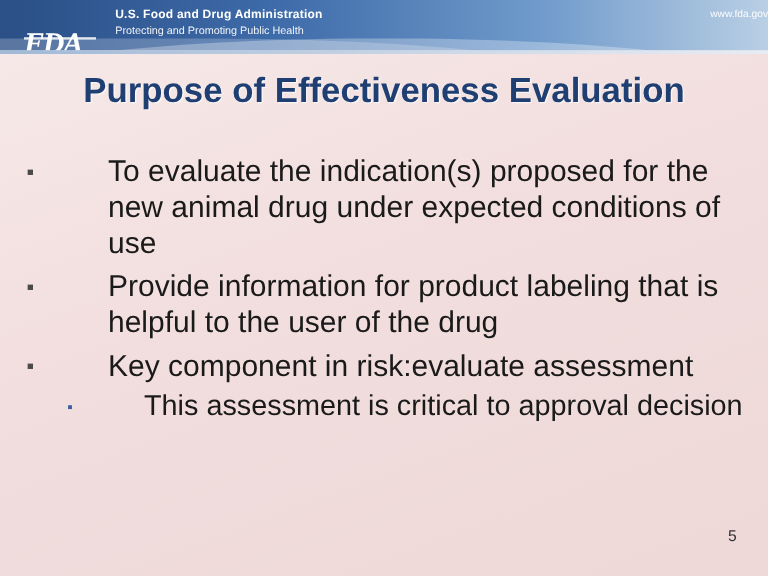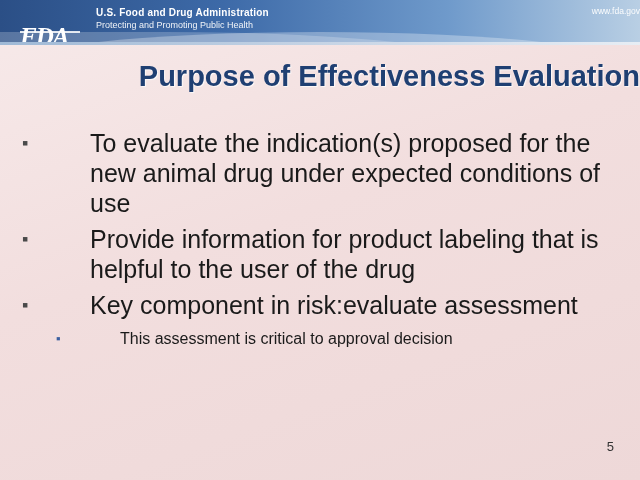--- a/index.html
+++ b/index.html
@@ -105,21 +105,21 @@
     height: 3px;
     background: linear-gradient(90deg, #9fb9d6 0%, #cdd9e8 60%, #e7edf4 100%);
   }
 
   
   .title {
     position: absolute;
     left: 0;
     top: 60px;
     width: 100%;
-    text-align: right;
+    text-align: center;
     font-size: 29px;
     font-weight: bold;
     color: #1f3f72;
     text-shadow: 1px 1px 1px rgba(255,255,255,0.8);
     letter-spacing: 0px;
   }
 
   
   .body {
     position: absolute;
@@ -150,21 +150,21 @@
     margin-left: 34px;
     margin-top: 4px;
   }
   .bullet.level2 .marker {
     color: #3b5fa0;
     font-size: 13px;
     line-height: 26px;
     width: 18px;
   }
   .bullet.level2 .text {
-    font-size: 16px;
+    font-size: 24px;
     line-height: 26px;
     color: #1a1a1a;
   }
 
   
   .page-number {
     position: absolute;
     right: 26px;
     bottom: 26px;
     font-size: 13px;

